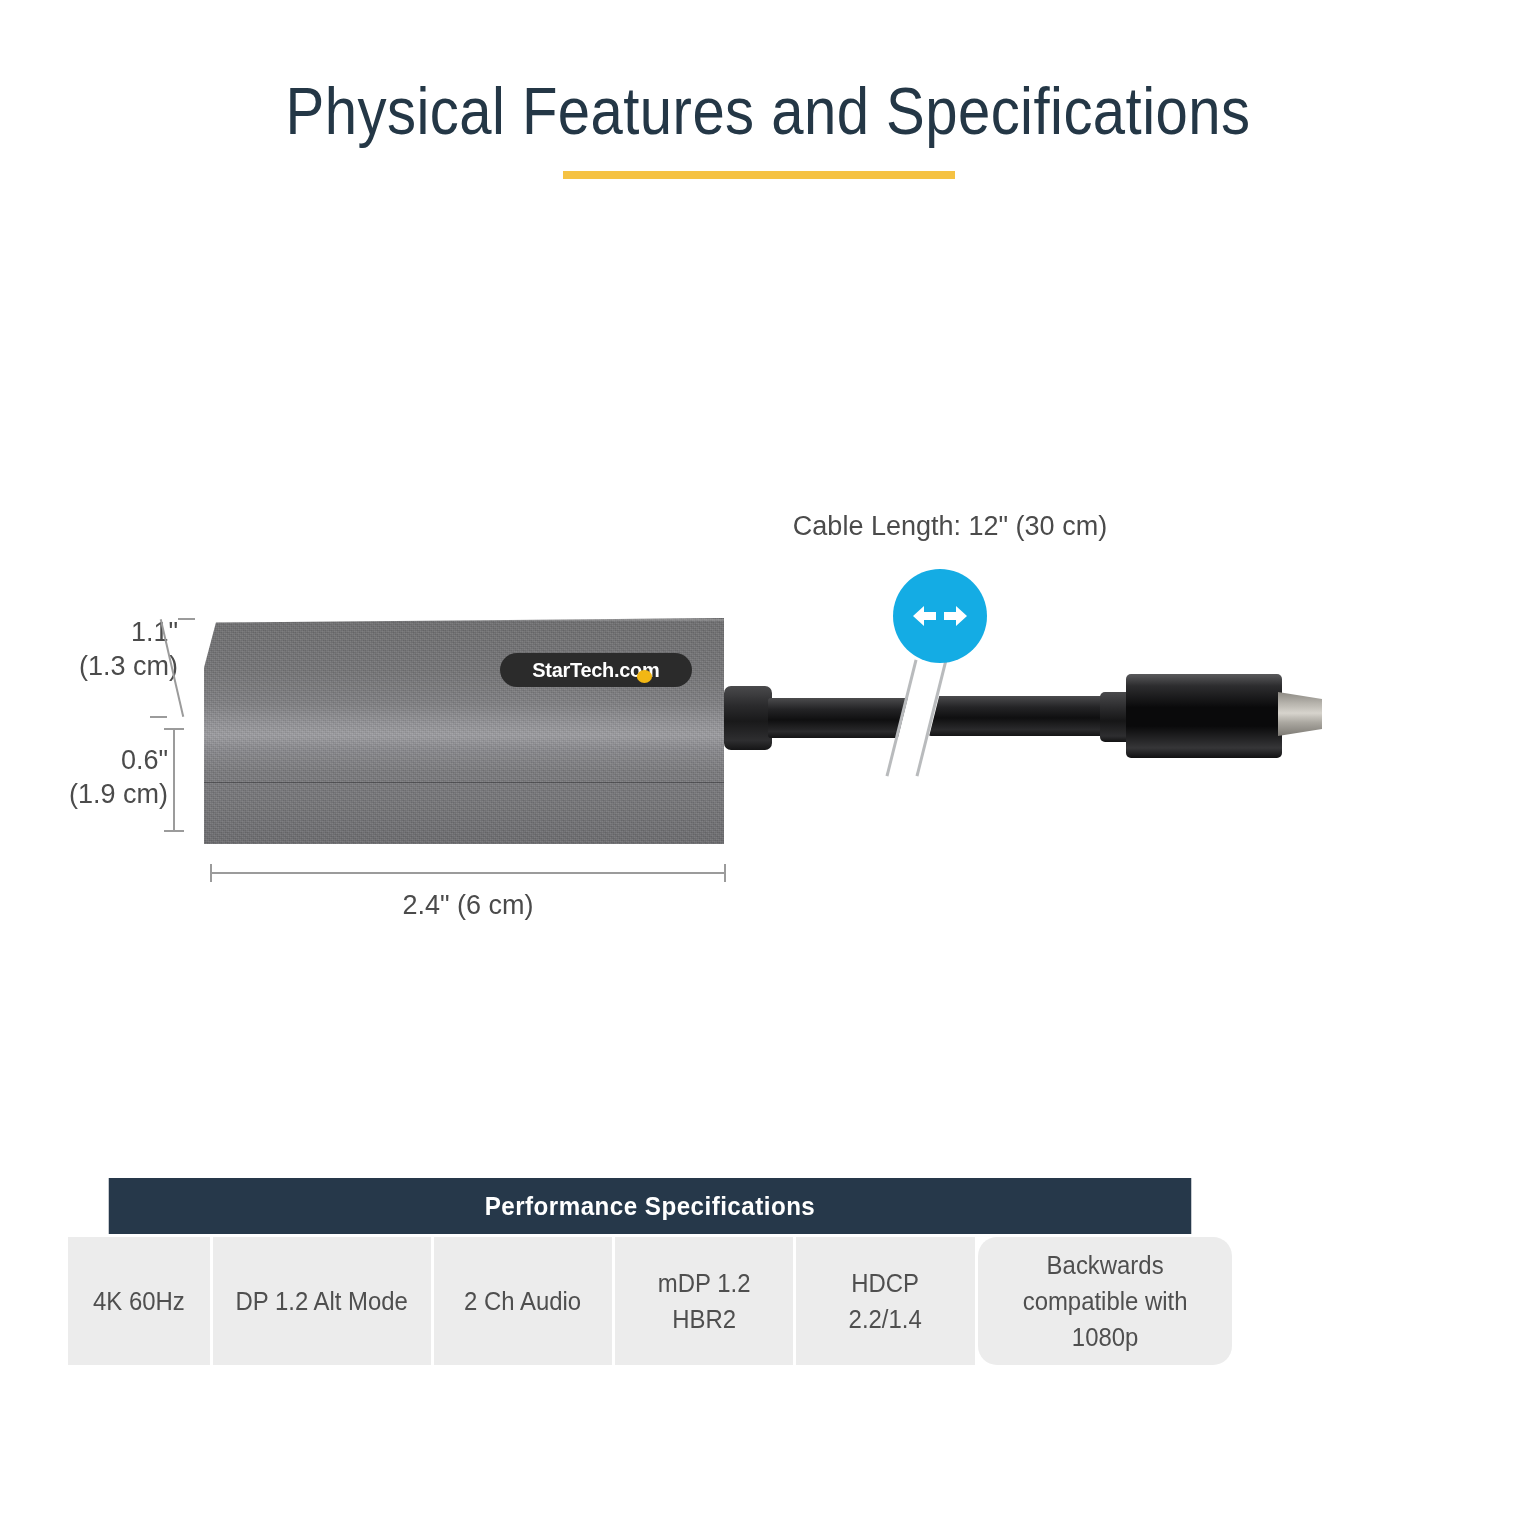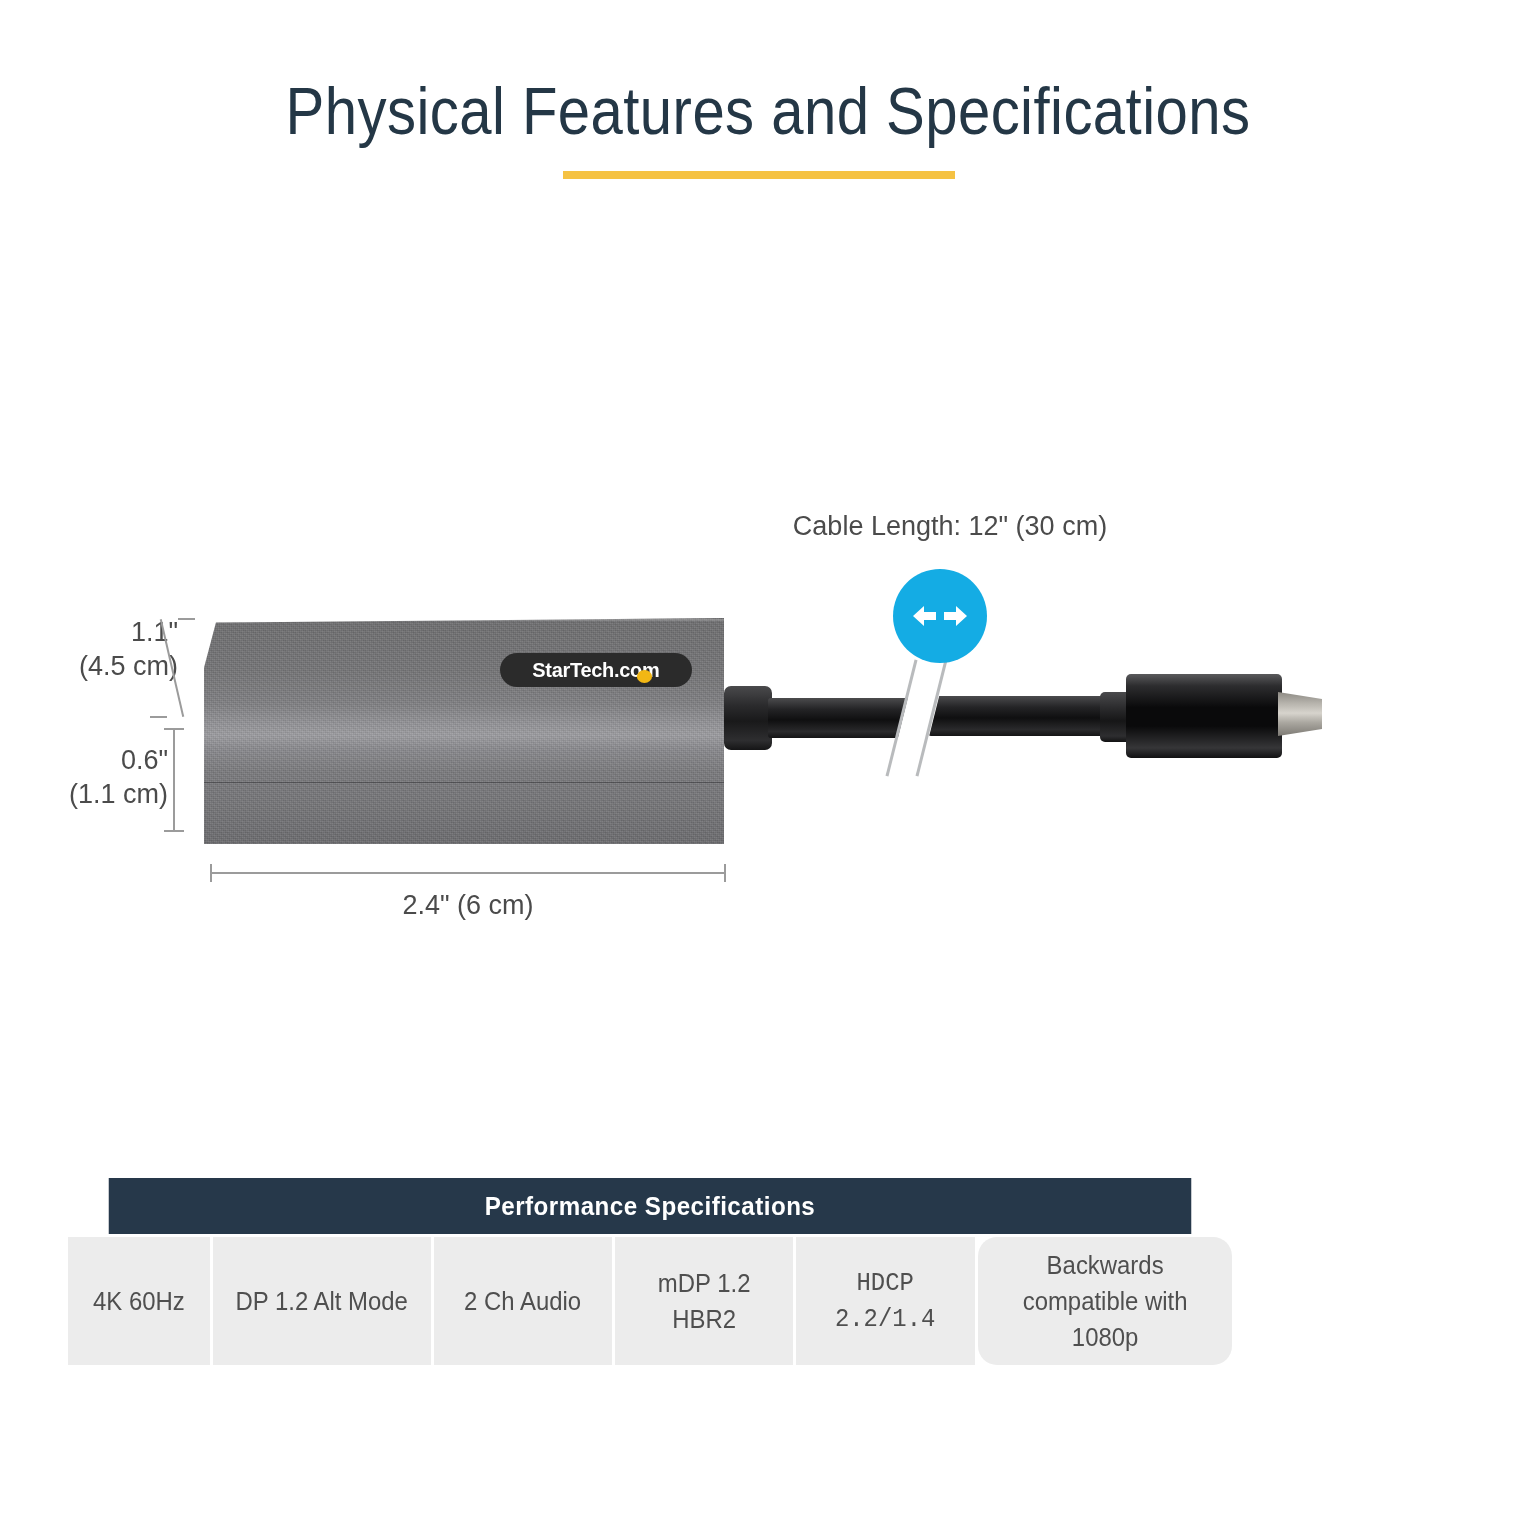--- a/index.html
+++ b/index.html
@@ -393,21 +393,21 @@
     box-sizing: border-box;
     margin-right: 3px;
     transform-origin: 50% 50%;
   }
   .spec-cell:last-child { margin-right: 0; }
   .spec-cell .cell-text { transform: scaleX(0.92); display: block; }
   .spec-cell.w-1 { width: 171px; justify-content: center; }
   .spec-cell.w-2 { width: 265px; }
   .spec-cell.w-3 { width: 216px; }
   .spec-cell.w-4 { width: 216px; }
-  .spec-cell.w-5 { width: 216px; font-family: Liberation Mono, monospace; }
+  .spec-cell.w-5 { width: 216px; }
   .spec-cell.w-6 { width: 310px; border-radius: 19px; }
 </style>
 </head>
 <body>
 
 <div id="page-title">Physical Features and Specifications</div>
 <div id="title-rule"></div>
 
 <div id="product-figure">
 
@@ -434,31 +434,31 @@
     <div class="break-line one"></div>
     <div class="break-line two"></div>
   </div>
 
   <div id="cable-boot-right"></div>
   <div id="connector-housing"></div>
   <div id="connector-plug"></div>
 
   <div class="dim-label" id="dim-height-top-label">
     <div>1.1"</div>
-    <div>(4.5 cm)</div>
+    <div>(1.3 cm)</div>
   </div>
   <div id="dim-line-top">
     <div class="tick-a"></div>
     <div class="slant"></div>
     <div class="tick-b"></div>
   </div>
 
   <div class="dim-label" id="dim-height-bottom-label">
     <div>0.6"</div>
-    <div>(1.1 cm)</div>
+    <div>(1.9 cm)</div>
   </div>
   <div id="dim-line-bottom">
     <div class="tick top"></div>
     <div class="vline"></div>
     <div class="tick bottom"></div>
   </div>
 
   <div id="dim-width">
     <div class="tick left"></div>
     <div class="hline"></div>

